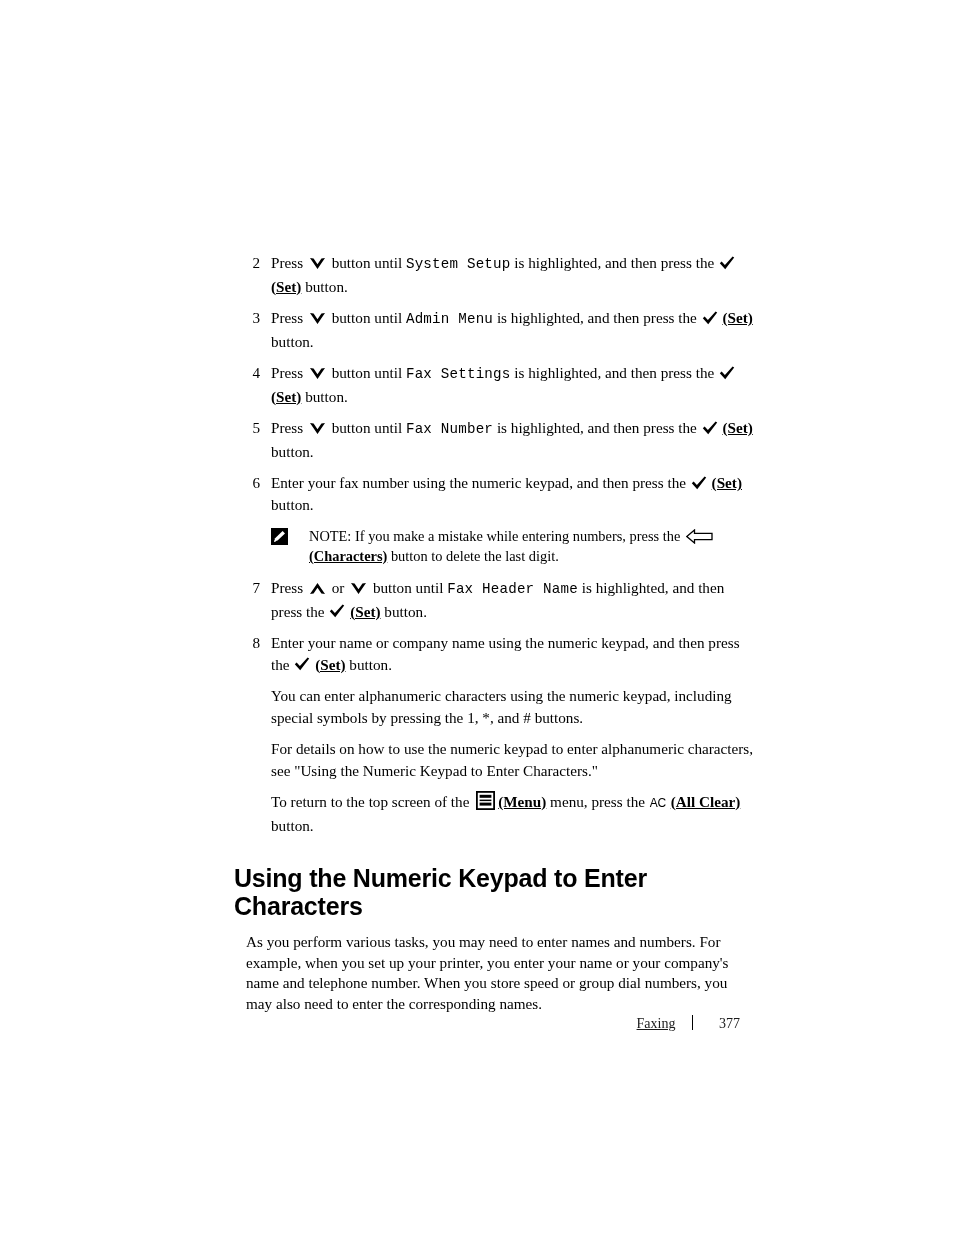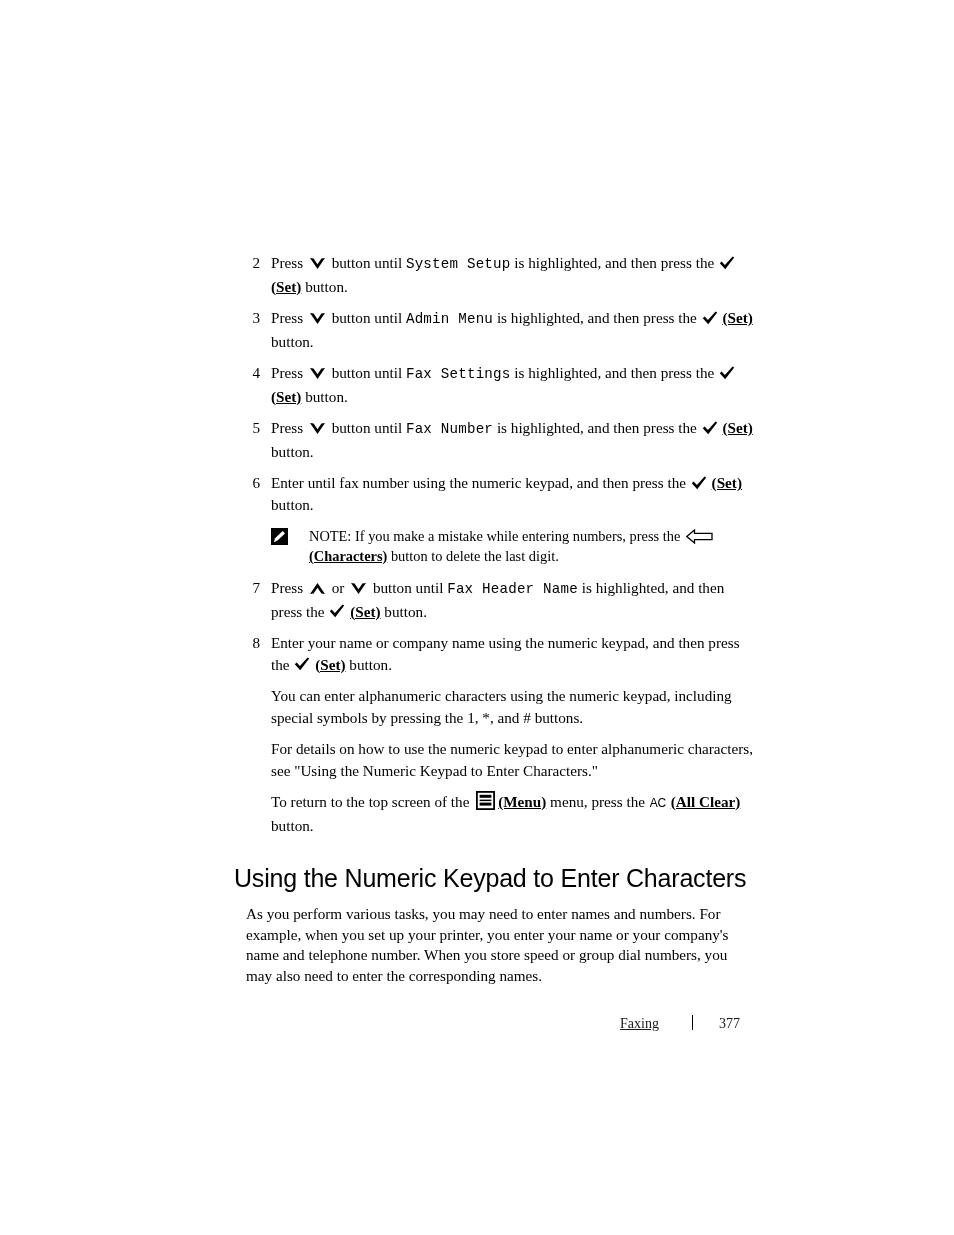--- a/index.html
+++ b/index.html
@@ -104,21 +104,21 @@
     font-size: 12px;
     letter-spacing: -0.3px;
     vertical-align: baseline;
     top: 0;
     margin: 0 1px;
   }
 
   
   h2.section-title {
     font-family: "Liberation Sans", "DejaVu Sans", sans-serif;
-    font-weight: normal;
+    font-weight: bold;
     font-size: 25px;
     letter-spacing: -0.2px;
     margin: 28px 0 12px 0;
     padding: 0;
     line-height: 28px;
   }
 
   .body-para {
     font-size: 15.2px;
     line-height: 20.5px;
@@ -130,21 +130,21 @@
   .footer {
     position: absolute;
     left: 620px;
     top: 1013px;
     width: 200px;
     font-size: 14px;
     color: #1a1a1a;
     display: flex;
     align-items: baseline;
   }
-  .footer .f-label { width: 72px; text-align: left; text-decoration: underline; }
+  .footer .f-label { width: 72px; text-align: center; text-decoration: underline; }
   .footer .f-rule {
     display: inline-block;
     width: 1px;
     height: 15px;
     background: #000;
     margin: 0 26px 0 0;
     position: relative;
     top: 2px;
   }
   .footer .f-page { font-weight: normal; }
@@ -183,21 +183,21 @@
 
       <li class="step">
         <span class="num">5</span><span>Press </span><span class="ic ic-down"><svg viewBox="0 0 17 13" width="17" height="13">
               <path d="M1 1 L8.5 12 L16 1 L12.4 1.6 L8.5 7.2 L4.6 1.6 Z" fill="#000"></path>
             </svg></span><span> button until </span><span class="mono">Fax Number</span><span> is highlighted, and then press the </span><span class="ic ic-check"><svg viewBox="0 0 16 14" width="16" height="14">
               <path d="M0.8 7.2 L2.6 5.4 L5.9 9.0 L13.6 0.6 L15.2 1.6 L6.2 13.2 Z" fill="#000"></path>
             </svg></span><span> </span><span class="bold">(Set)</span><span> button.</span>
       </li>
 
       <li class="step">
-        <span class="num">6</span><span>Enter until fax number using the numeric keypad, and then press the </span><span class="ic ic-check"><svg viewBox="0 0 16 14" width="16" height="14">
+        <span class="num">6</span><span>Enter your fax number using the numeric keypad, and then press the </span><span class="ic ic-check"><svg viewBox="0 0 16 14" width="16" height="14">
               <path d="M0.8 7.2 L2.6 5.4 L5.9 9.0 L13.6 0.6 L15.2 1.6 L6.2 13.2 Z" fill="#000"></path>
             </svg></span> <span class="bold">(Set)</span><span> button.</span>
       </li>
     </ol>
 
     <div class="note">
       <span class="note-icon">
         <svg viewBox="0 0 17 17" width="17" height="17">
           <rect x="0" y="0" width="17" height="17" fill="#000"></rect>
           <path d="M3.2 13.6 L4.1 10.2 L11.6 3.0 L14.0 5.4 L6.5 12.6 Z" fill="#fff"></path>

